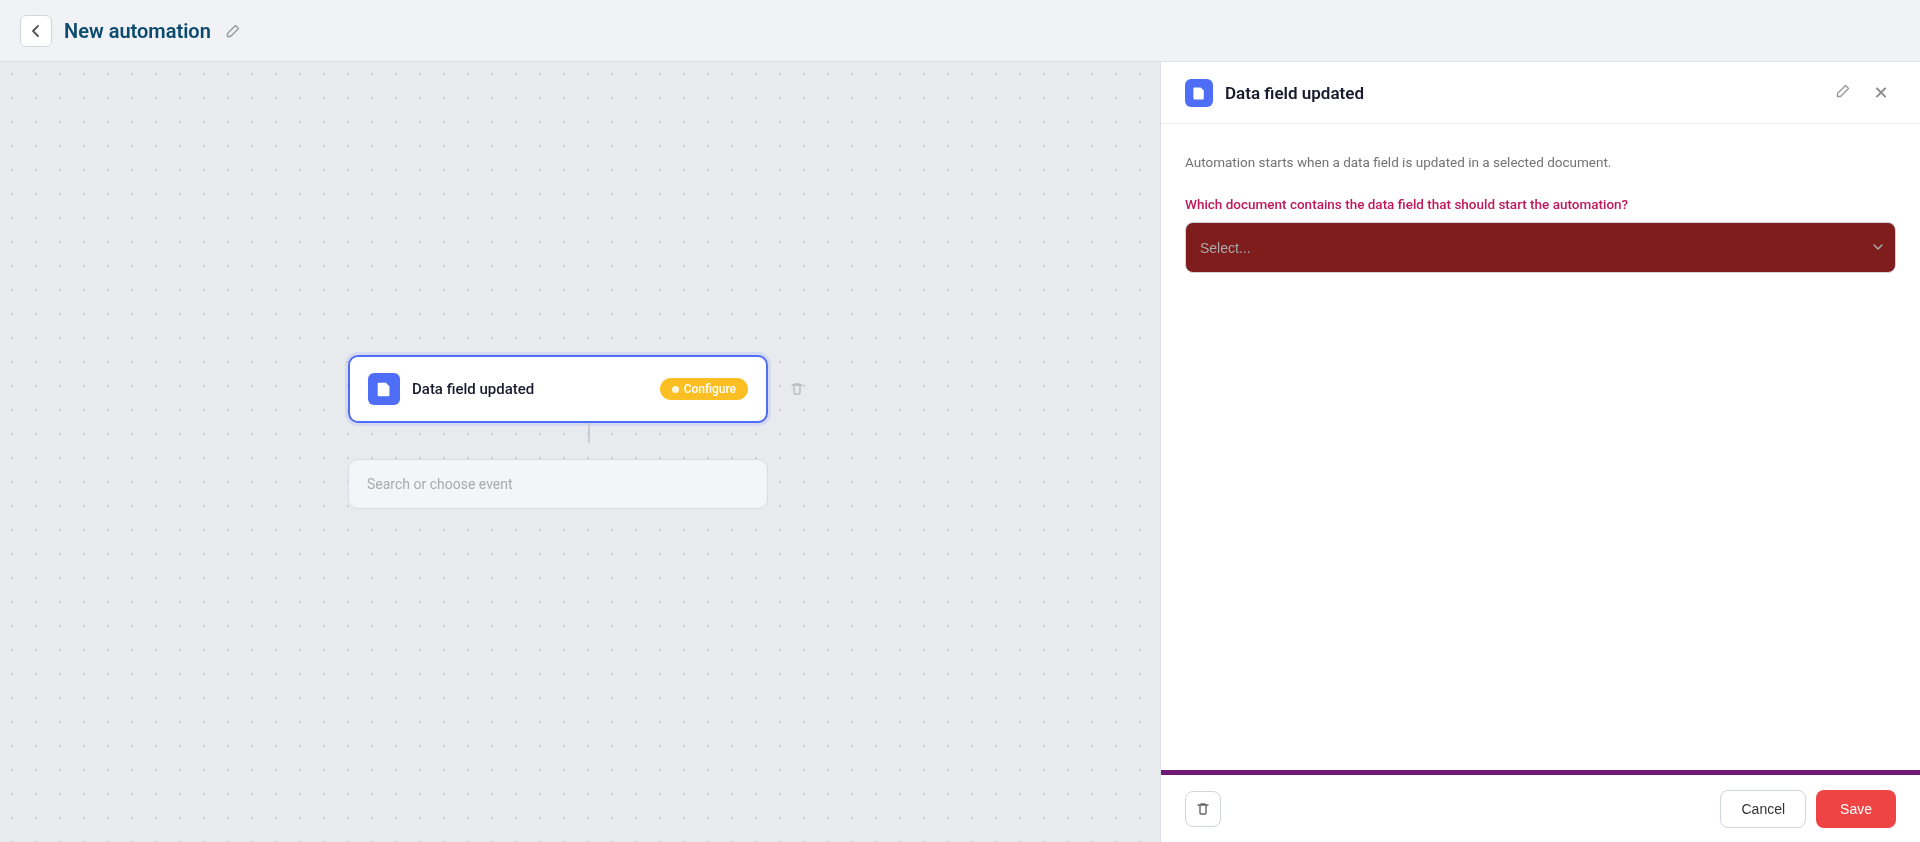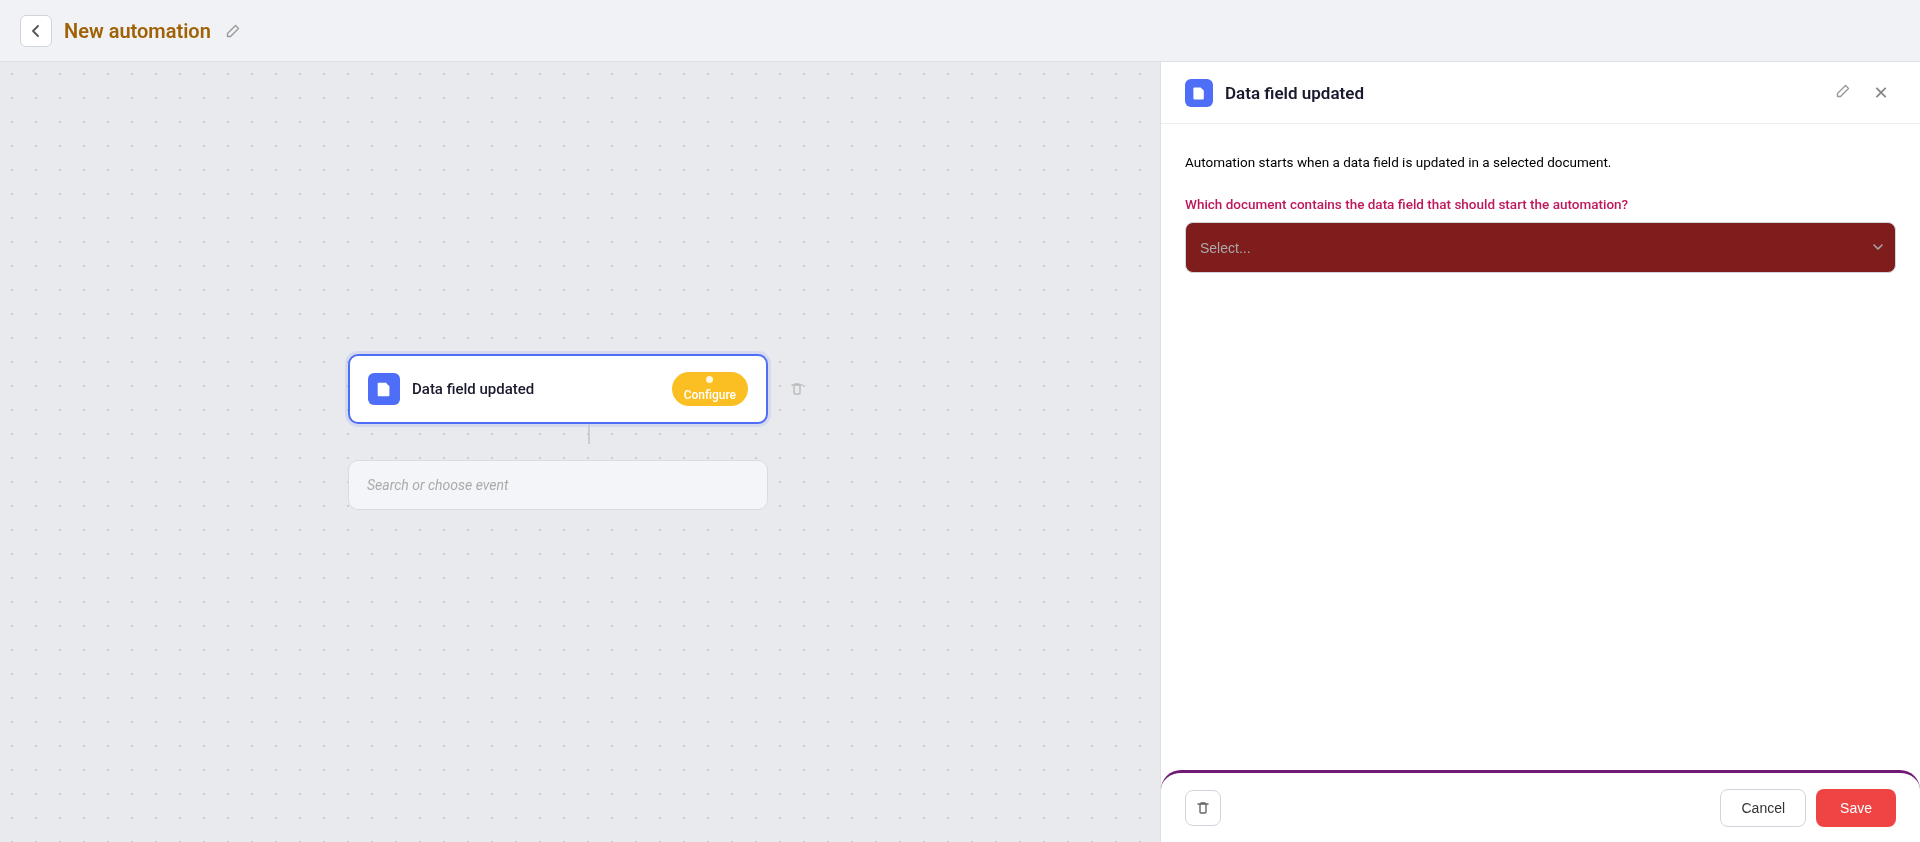--- a/index.html
+++ b/index.html
@@ -38,21 +38,21 @@
       font-size: 16px;
     }
     .title-area {
       display: flex;
       align-items: center;
       gap: 8px;
     }
     .page-title {
       font-size: 20px;
       font-weight: 600;
-      color: #a16207;
+      color: #0c4a6e;
     }
     .edit-icon-btn {
       width: 28px;
       height: 28px;
       border-radius: 5px;
       border: none;
       background: transparent;
       display: flex;
       align-items: center;
       justify-content: center;
@@ -137,21 +137,20 @@
       background: #fbbf24;
       color: #fff;
       font-size: 12px;
       font-weight: 500;
       padding: 4px 12px;
       border-radius: 20px;
       display: flex;
       align-items: center;
       gap: 5px;
       cursor: pointer;
-      flex-direction: column;
     }
     .configure-badge .dot {
       width: 7px;
       height: 7px;
       background: #fff;
       border-radius: 50%;
       opacity: 0.85;
     }
 
     .delete-icon-btn {
@@ -245,21 +244,21 @@
     }
 
     .right-panel-body {
       flex: 1;
       padding: 28px 24px;
       overflow-y: auto;
     }
 
     .rp-description {
       font-size: 13.5px;
-      color: #000000;
+      color: #737373;
       margin-bottom: 24px;
       line-height: 1.5;
     }
 
     .rp-question {
       font-size: 13.5px;
       color: #be185d;
       font-weight: 500;
       margin-bottom: 10px;
     }
@@ -286,26 +285,25 @@
       top: 50%;
       transform: translateY(-50%);
       color: #aaa;
       pointer-events: none;
       font-size: 14px;
     }
 
     
     .right-panel-footer {
       height: 72px;
-      border-top: 3px solid #701a75;
+      border-top: 5px solid #701a75;
       display: flex;
       align-items: center;
       justify-content: space-between;
       padding: 0 24px;
-      border-radius: 20px;
     }
     .rp-footer-left {
       display: flex;
       align-items: center;
       gap: 10px;
     }
     .rp-delete-btn {
       width: 36px;
       height: 36px;
       border-radius: 8px;
@@ -398,21 +396,21 @@
             </svg>
           </button>
         </div>
       </div>
 
       <div style="display:flex; flex-direction:column; align-items:flex-start; padding-left: 30px; margin: 0;">
         <div class="flow-connector"></div>
       </div>
 
       <div class="flow-section-then">
-        <div style="display:flex; align-items:flex-end; gap:10px;font-style:italic;">
+        <div style="display:flex; align-items:flex-end; gap:10px;">
           <div class="search-card">
             <span class="search-card-text">Search or choose event</span>
           </div>
           <div style="width:30px; height:30px; opacity:0.3;"></div>
         </div>
       </div>
 
     </div>
   </div>
 

